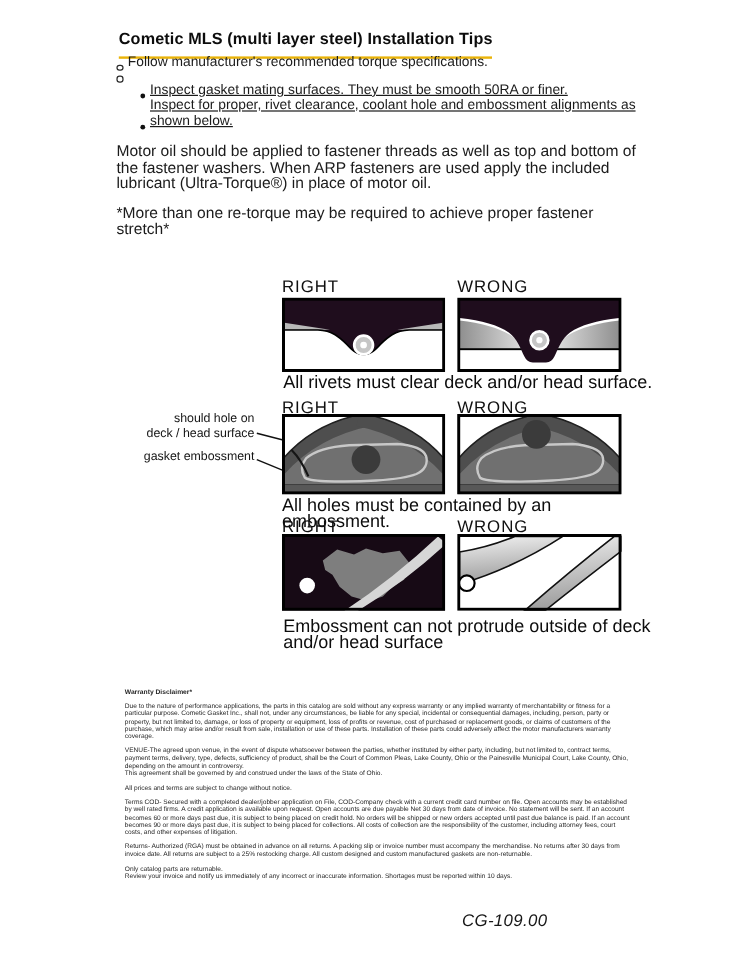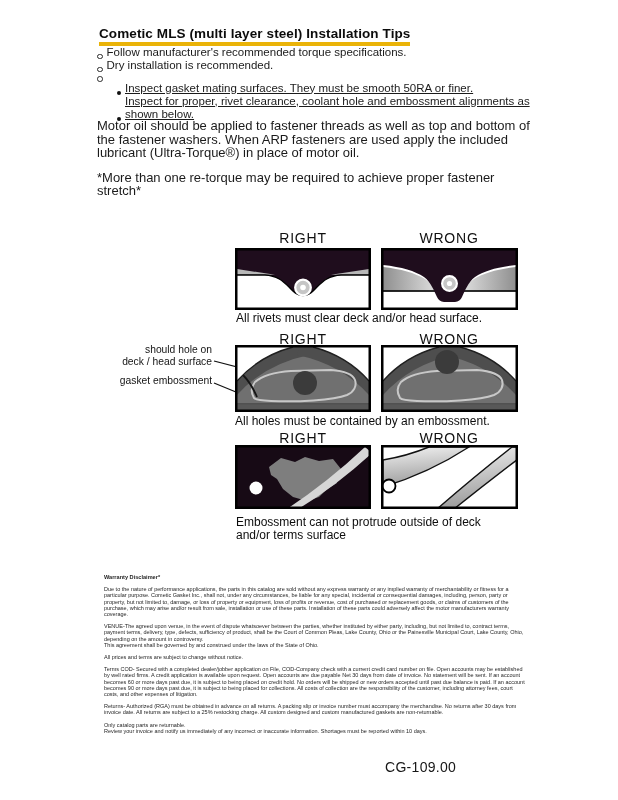--- a/index.html
+++ b/index.html
@@ -2,37 +2,37 @@
 <html><head>
 <meta charset="utf-8">
 <style>
   html,body{margin:0;padding:0;background:#fff;}
   .page{position:relative;width:618px;height:800px;background:#ffffff;overflow:hidden;
         font-family:"Liberation Sans", sans-serif;color:#1d1d1d;}
   .abs{position:absolute;}
 
   
   .doc-title{font-size:13.5px;font-weight:700;color:#0c0c0c;display:inline-block;
-             border-bottom:4px solid #eab308;padding-bottom:1px;letter-spacing:0.1px;}
+             border-bottom:2px solid #eab308;padding-bottom:7px;letter-spacing:0.1px;}
 
   
   .tips{font-size:11.5px;line-height:13px;color:#1b1b1b;width:446px;}
   .tip-row{display:flex;align-items:flex-end;}
   .m-circle{flex:none;width:3.5px;height:3.5px;border:1px solid #2b2b2b;border-radius:50%;
             margin:4px 4px 0 0;}
   .m-dot{flex:none;width:4px;height:4px;background:#111;border-radius:50%;margin:4.5px 4px 0 0;}
   .sub{padding-left:20px;text-decoration:underline;}
 
   
   .diesel-h{font-size:12.8px;font-weight:700;color:#0c0c0c;margin:0 0 8px 0;}
   .para{font-size:13px;line-height:13.5px;margin:0 0 11px 0;width:442px;color:#1b1b1b;}
 
   
-  .rw-label{width:136px;text-align:center;font-size:14px;letter-spacing:0.8px;color:#101010;}
-  .caption{font-size:12px;color:#0d0d0d;line-height:13px;}
+  .rw-label{width:136px;text-align:left;font-size:14px;letter-spacing:0.8px;color:#101010;}
+  .caption{font-size:15px;color:#0d0d0d;line-height:13px;}
   .pre{white-space:pre-line;}
   .ann-label{font-size:10.3px;line-height:11.5px;color:#141414;text-align:right;width:100px;
              white-space:pre-line;}
 
   
   .disclaimer{width:424px;font-size:5.5px;line-height:6.2px;color:#262626;}
   .disc-h{font-weight:700;font-size:5.6px;margin:0 0 6px 0;}
   .disc-p{margin:0 0 6px 0;white-space:pre-line;}
 
   .doc-code{font-size:14px;color:#161616;letter-spacing:0.3px;}
@@ -43,24 +43,20 @@
 <div class="page">
 
   <div class="abs" style="left:99px;top:24px;">
     <span class="doc-title">Cometic MLS (multi layer steel) Installation Tips</span>
   </div>
 
   <div class="abs tips" style="left:97px;top:46px;">
     <div class="tip-row">
       <span class="m-circle"></span>
       <span>Follow manufacturer's recommended torque specifications.</span>
-    </div>
-    <div class="tip-row">
-      <span class="m-circle"></span>
-      <span>Dry installation is recommended.</span>
     </div>
     <div class="tip-row">
       <span class="m-circle"></span>
     </div>
     <div class="tip-row sub">
       <span class="m-dot"></span>
       <span>Inspect gasket mating surfaces.  They must be smooth 50RA or finer.</span>
     </div>
     <div class="tip-row sub">
       <span class="m-dot"></span>
@@ -175,29 +171,29 @@
       </linearGradient>
     </defs>
     <rect x="0" y="0" width="137" height="64" fill="#ffffff"></rect>
     <path d="M2,15 Q26,11 48,2 L88,2 Q48,28 2,42 Z" fill="url(#g3)" stroke="#111111" stroke-width="1.4"></path>
     <path d="M56,64 Q95,30 131,2 L137,2 L137,14 Q103,40 73,64 Z" fill="url(#g3)" stroke="#111111" stroke-width="1.4"></path>
     <circle cx="8" cy="41" r="6.5" fill="#ffffff" stroke="#000000" stroke-width="1.8"></circle>
     <rect x="1.25" y="1.25" width="134.5" height="61.5" fill="none" stroke="#000000" stroke-width="2.5"></rect>
   </svg>
 
   <div class="abs caption pre" style="left:236px;top:516px;">Embossment can not protrude outside of deck
-and/or terms surface</div>
+and/or head surface</div>
 
   <div class="abs disclaimer" style="left:104px;top:574px;">
     <div class="disc-h">Warranty Disclaimer*</div>
     <p class="disc-p">Due to the nature of performance applications, the parts in this catalog are sold without any express warranty or any implied warranty of merchantability or fitness for a particular purpose.  Cometic Gasket Inc., shall not, under any circumstances, be liable for any special, incidental or consequential damages, including, person, party or property, but not limited to, damage, or loss of property or equipment, loss of profits or revenue, cost of purchased or replacement goods, or claims of customers of the purchase, which may arise and/or result from sale, installation or use of these parts.  Installation of these parts could adversely affect the motor manufacturers warranty coverage.</p>
     <p class="disc-p">VENUE-The agreed upon venue, in the event of dispute whatsoever between the parties, whether instituted by either party, including, but not limited to, contract terms, payment terms, delivery, type, defects, sufficiency of product, shall be the Court of Common Pleas, Lake County, Ohio or the Painesville Municipal Court, Lake County, Ohio, depending on the amount in controversy.
 This agreement shall be governed by and construed under the laws of the State of Ohio.</p>
     <p class="disc-p">All prices and terms are subject to change without notice.</p>
     <p class="disc-p">Terms COD- Secured with a completed dealer/jobber application on File, COD-Company check with a current credit card number on file.  Open accounts may be established by well rated firms.  A credit application is available upon request.  Open accounts are due payable Net 30 days from date of invoice.  No statement will be sent.  If an account becomes 60 or more days past due, it is subject to being placed on credit hold.  No orders will be shipped or new orders accepted until past due balance is paid.  If an account becomes 90 or more days past due, it is subject to being placed for collections.  All costs of collection are the responsibility of the customer, including attorney fees, court costs, and other expenses of litigation.</p>
     <p class="disc-p">Returns- Authorized (RGA) must be obtained in advance on all returns.  A packing slip or invoice number must accompany the merchandise.  No returns after 30 days from invoice date.  All returns are subject to a 25% restocking charge.  All custom designed and custom manufactured gaskets are non-returnable.</p>
     <p class="disc-p">Only catalog parts are returnable.
 Review your invoice and notify us immediately of any incorrect or inaccurate information.  Shortages must be reported within 10 days.</p>
   </div>
 
-  <div class="abs doc-code" style="left:385px;top:759px;">CG-109.00</div>
+  <div class="abs doc-code" style="left:385px;top:759px;font-style:italic;">CG-109.00</div>
 
 </div>
 
 </body></html>

